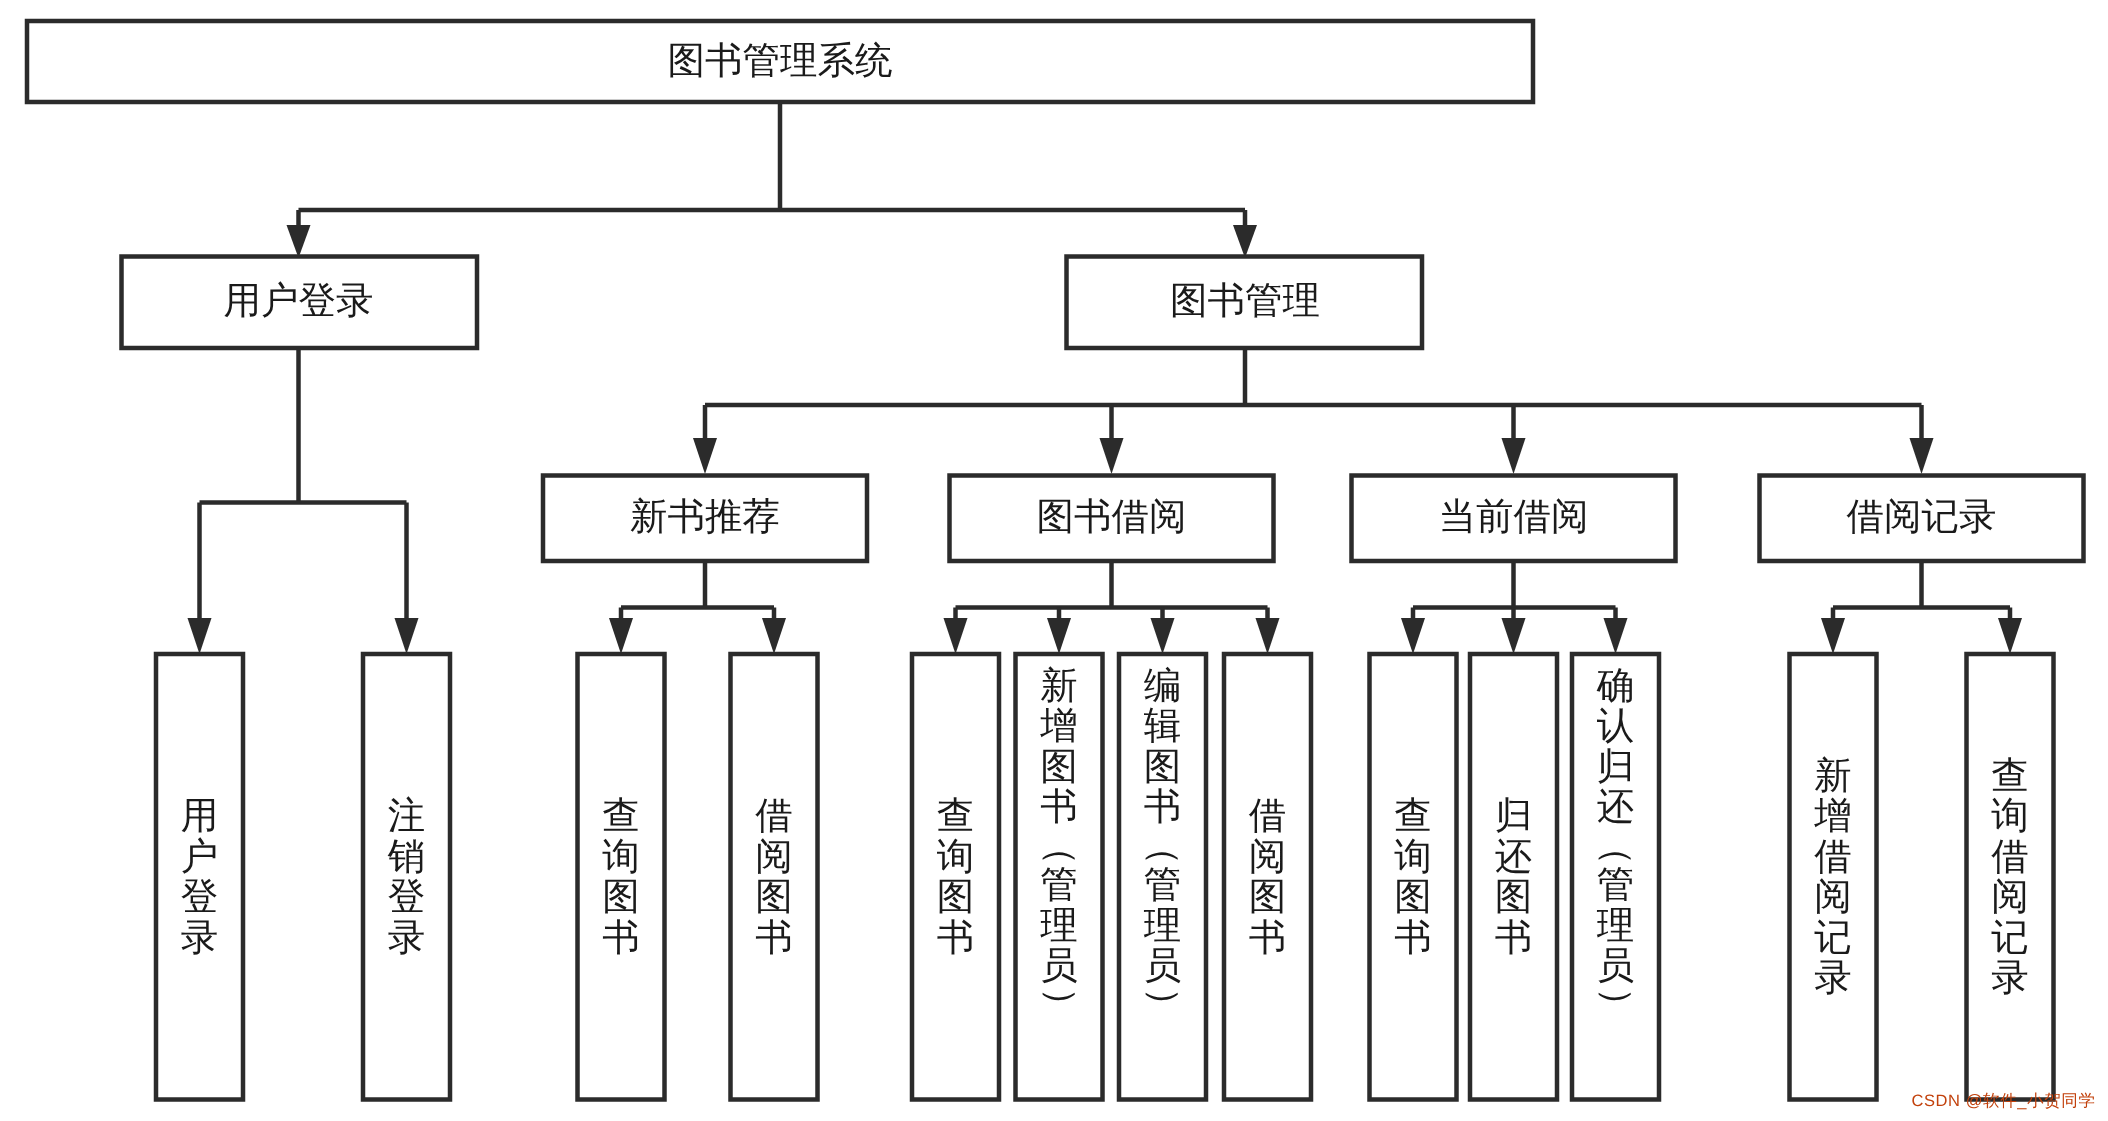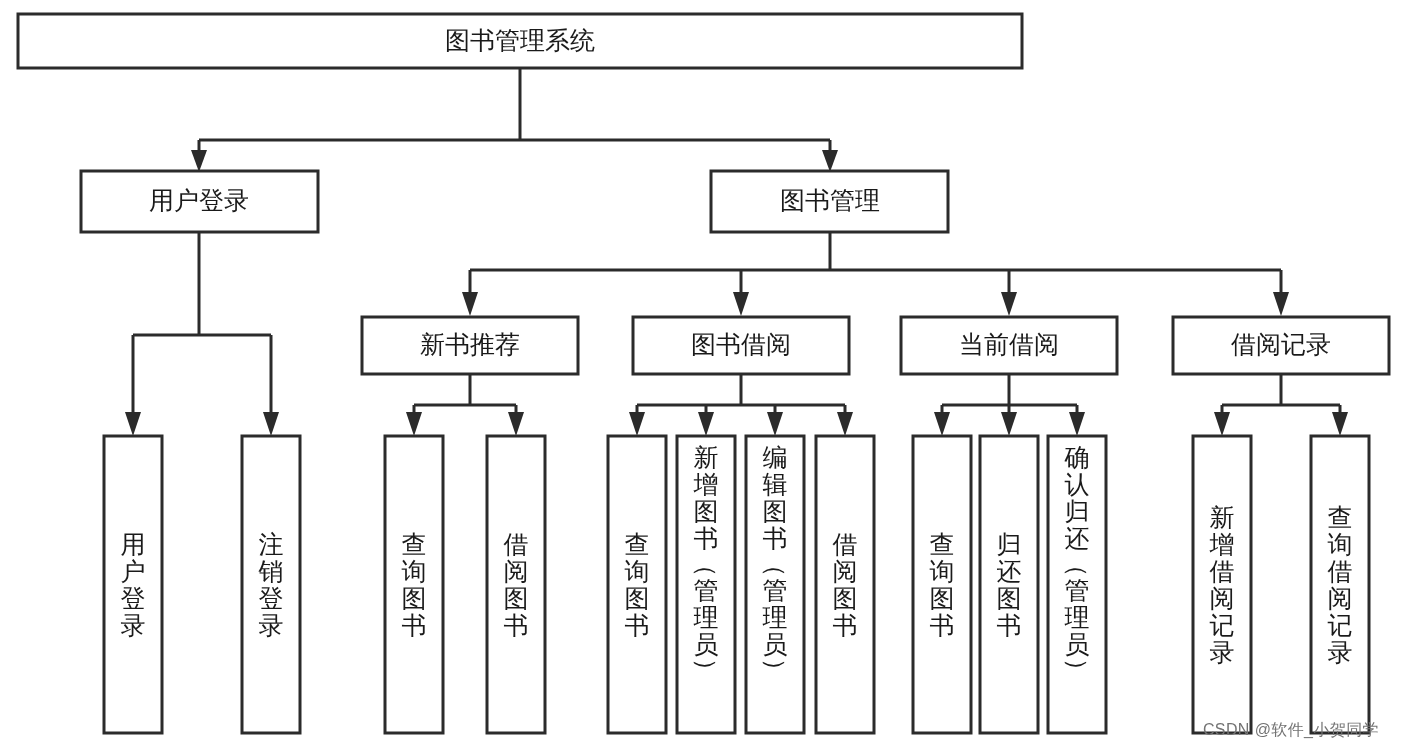--- a/index.html
+++ b/index.html
@@ -58,24 +58,24 @@
     line-height: 1.08;
     color: #1a1a1a;
     pointer-events: none;
   }
   .vert-char {
     display: block;
     text-align: center;
   }
   .watermark {
     position: absolute;
-    right: 26px;
+    right: 8px;
     bottom: 6px;
-    font-size: 16px;
-    color: #737373;
+    font-size: 11px;
+    color: #c2410c;
     letter-spacing: 0.4px;
     white-space: nowrap;
   }
 </style>
 </head>
 <body>
 
 <div id="diagram-root">
 
   <svg class="diagram-canvas" viewBox="0 0 1405 747" xmlns="http://www.w3.org/2000/svg">

